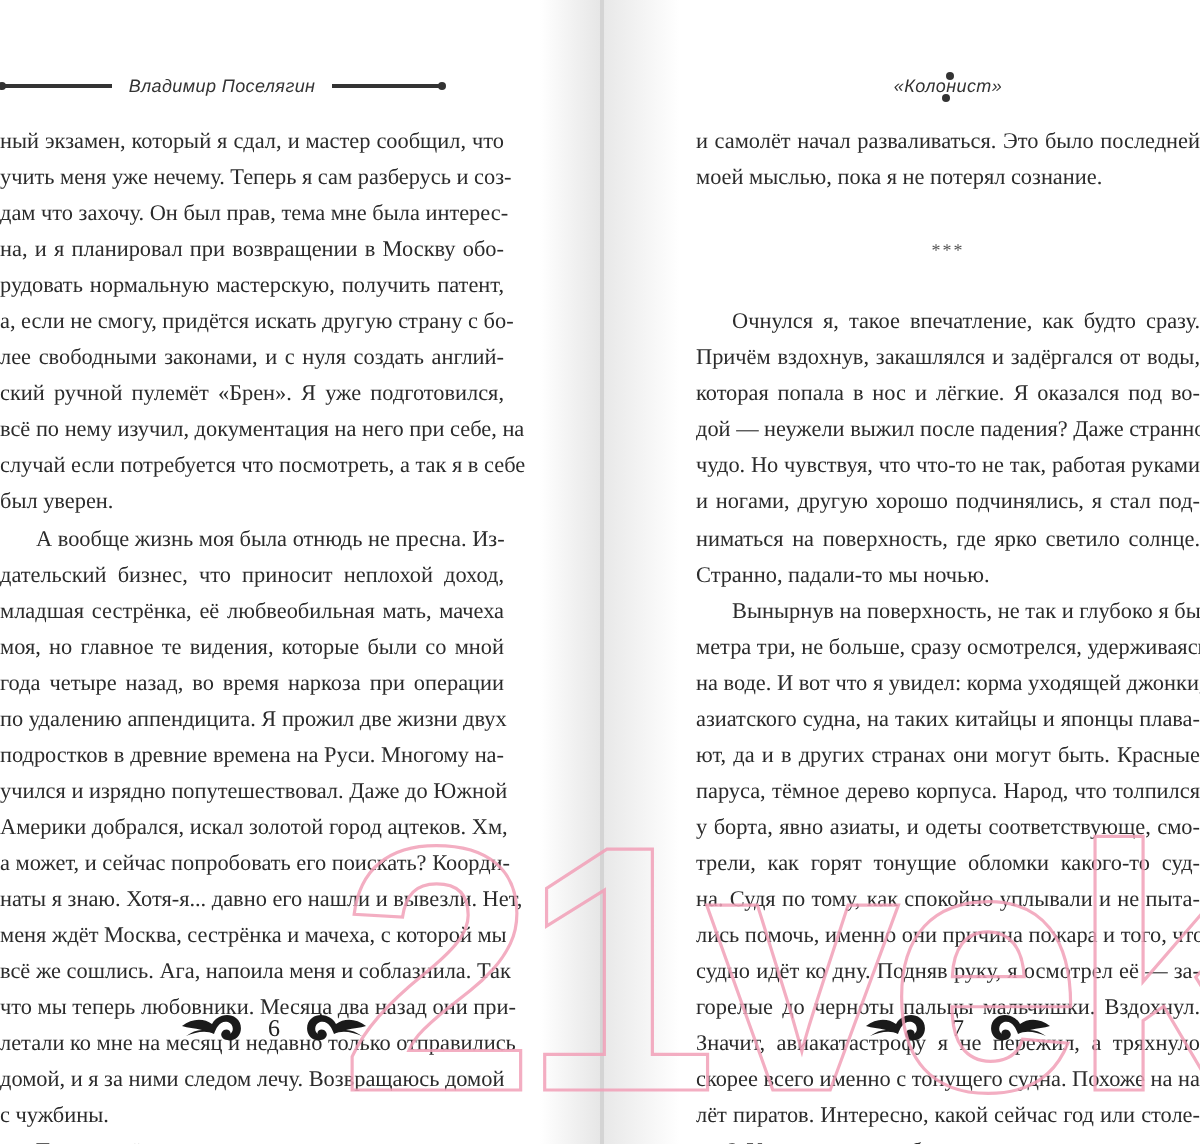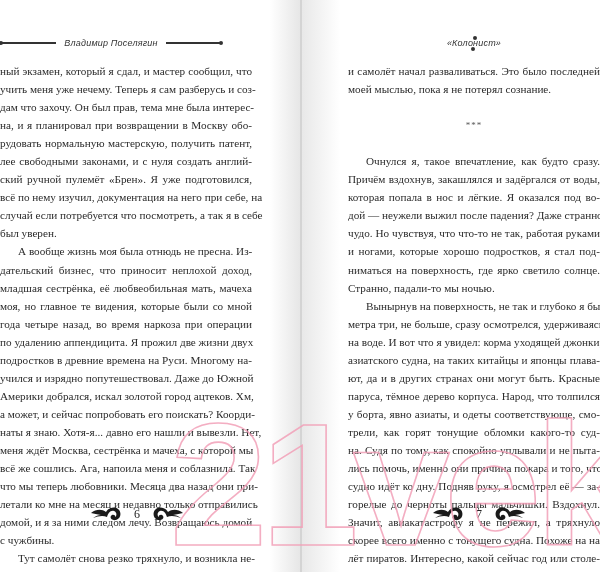--- a/index.html
+++ b/index.html
@@ -81,20 +81,21 @@
       <div class="rule l"></div>
       <span class="title">Владимир Поселягин</span>
       <div class="rule r"></div>
     </div>
     <div class="text text-left" id="left-text">
         <span class="line">ный экзамен, который я сдал, и мастер сообщил, что</span>
         <span class="line">учить меня уже нечему. Теперь я сам разберусь и соз-</span>
         <span class="line">дам что захочу. Он был прав, тема мне была интерес-</span>
         <span class="line">на, и я планировал при возвращении в Москву обо-</span>
         <span class="line">рудовать нормальную мастерскую, получить патент,</span>
+        <span class="line">а, если не смогу, придётся искать другую страну с бо-</span>
         <span class="line">лее свободными законами, и с нуля создать англий-</span>
         <span class="line">ский ручной пулемёт «Брен». Я уже подготовился,</span>
         <span class="line">всё по нему изучил, документация на него при себе, на</span>
         <span class="line">случай если потребуется что посмотреть, а так я в себе</span>
         <span class="line last">был уверен.</span>
         <span class="line indent">А вообще жизнь моя была отнюдь не пресна. Из-</span>
         <span class="line">дательский бизнес, что приносит неплохой доход,</span>
         <span class="line">младшая сестрёнка, её любвеобильная мать, мачеха</span>
         <span class="line">моя, но главное те видения, которые были со мной</span>
         <span class="line">года четыре назад, во время наркоза при операции</span>
@@ -138,21 +139,21 @@
       <span class="line">и самолёт начал разваливаться. Это было последней</span>
       <span class="line last">моей мыслью, пока я не потерял сознание.</span>
       <span class="blank"></span>
       <span class="line asterism">***</span>
       <span class="blank"></span>
       <span class="line indent">Очнулся я, такое впечатление, как будто сразу.</span>
       <span class="line">Причём вздохнув, закашлялся и задёргался от воды,</span>
       <span class="line">которая попала в нос и лёгкие. Я оказался под во-</span>
       <span class="line">дой — неужели выжил после падения? Даже странно,</span>
       <span class="line">чудо. Но чувствуя, что что-то не так, работая руками</span>
-      <span class="line">и ногами, которые хорошо подростков, я стал под-</span>
+      <span class="line">и ногами, другую хорошо подчинялись, я стал под-</span>
       <span class="line">ниматься на поверхность, где ярко светило солнце.</span>
       <span class="line last">Странно, падали-то мы ночью.</span>
       <span class="line indent">Вынырнув на поверхность, не так и глубоко я был,</span>
       <span class="line">метра три, не больше, сразу осмотрелся, удерживаясь</span>
       <span class="line">на воде. И вот что я увидел: корма уходящей джонки,</span>
       <span class="line">азиатского судна, на таких китайцы и японцы плава-</span>
       <span class="line">ют, да и в других странах они могут быть. Красные</span>
       <span class="line">паруса, тёмное дерево корпуса. Народ, что толпился</span>
       <span class="line">у борта, явно азиаты, и одеты соответствующе, смо-</span>
       <span class="line">трели, как горят тонущие обломки какого-то суд-</span>

